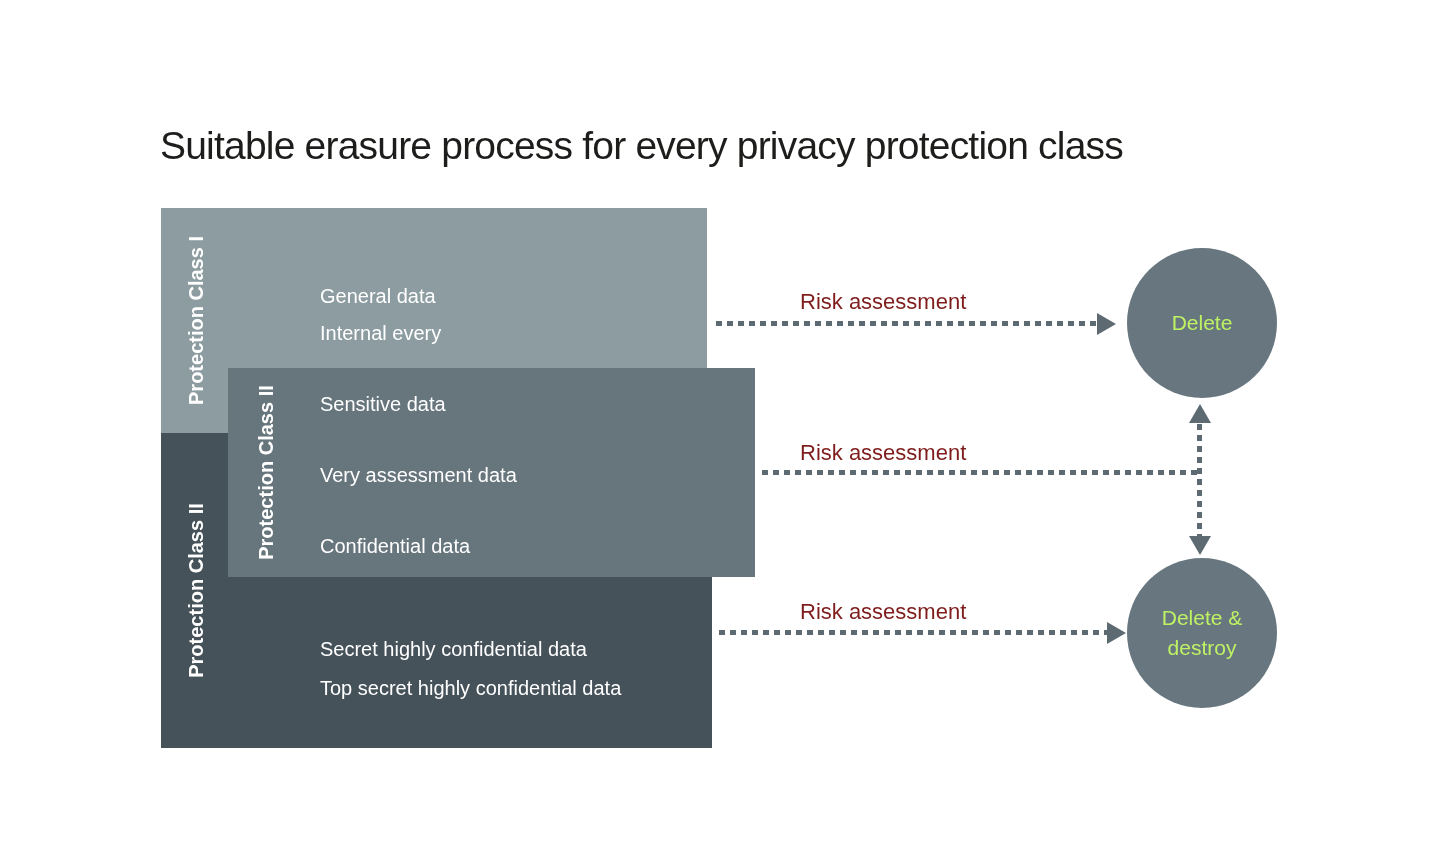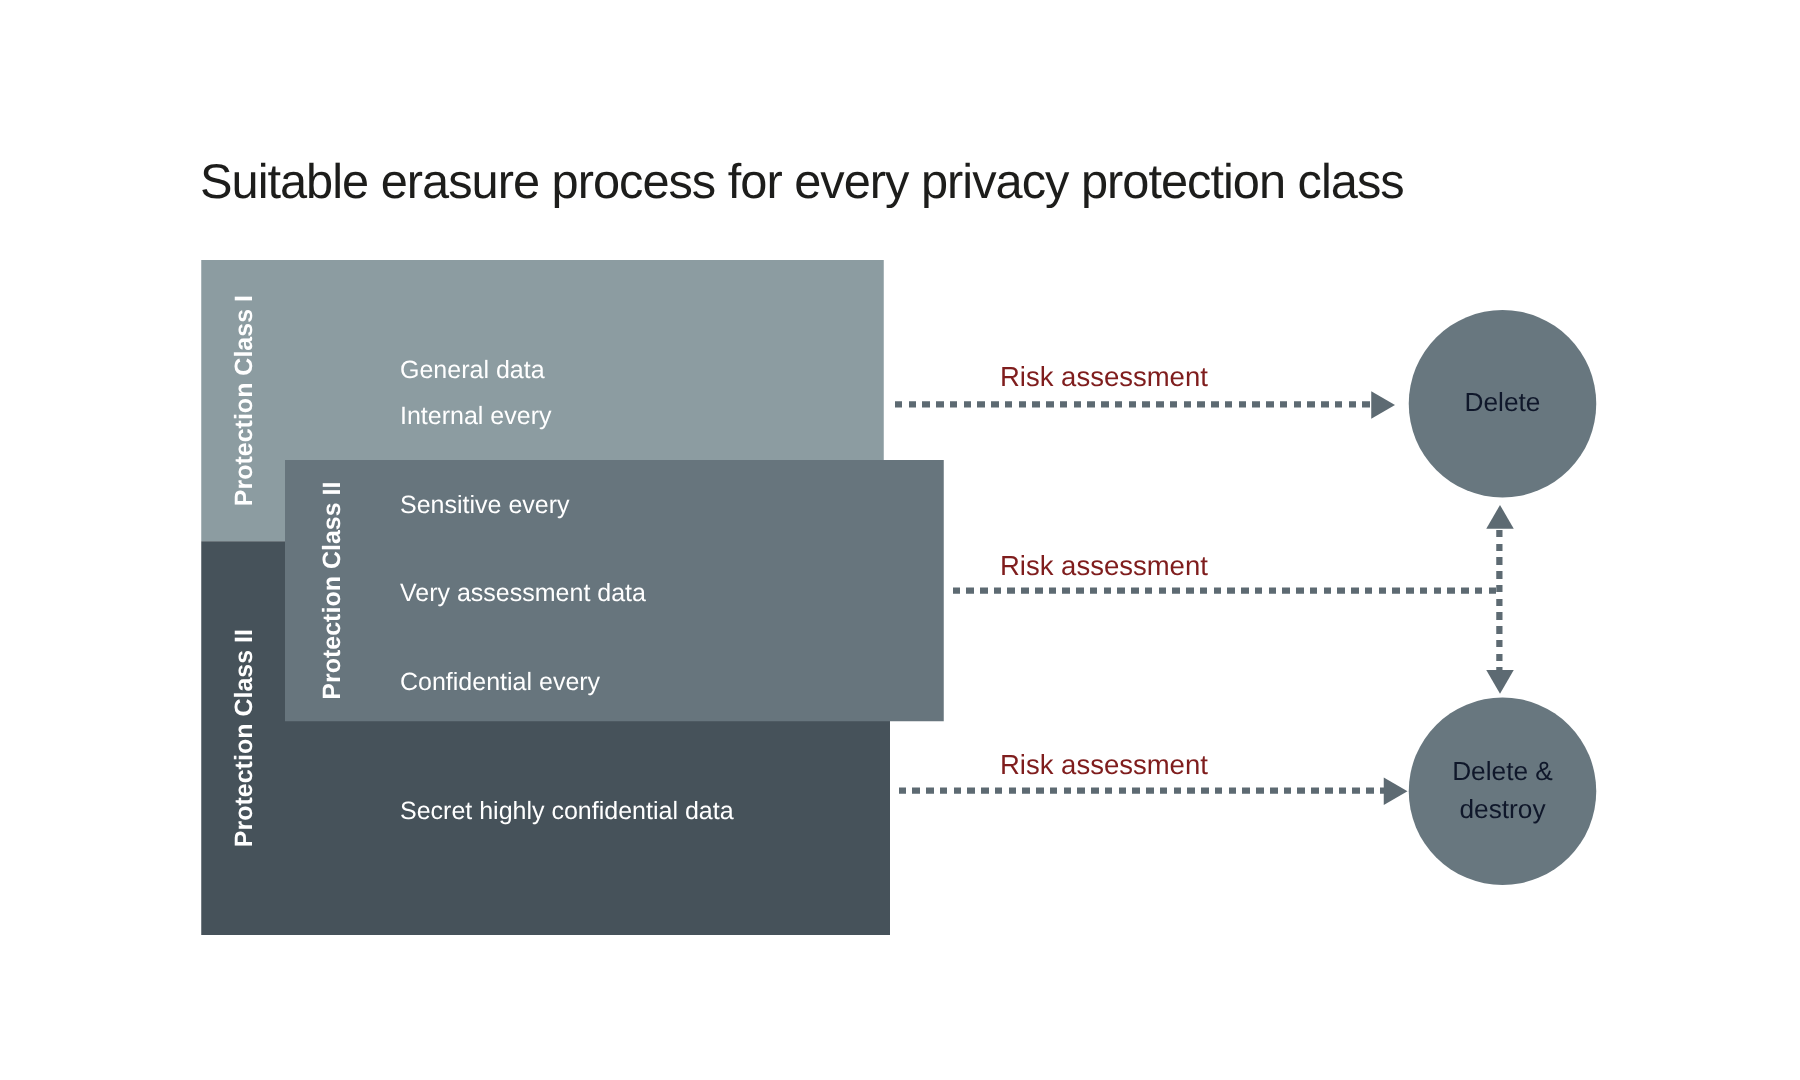--- a/index.html
+++ b/index.html
@@ -130,21 +130,21 @@
     display: flex;
     align-items: center;
     justify-content: center;
   }
   .c1 { left: 1127px; top: 248px; }
   .c2 { left: 1127px; top: 558px; }
   .circle .clabel {
     display: block;
     width: 104px;
     text-align: center;
-    color: #0f172a;
+    color: #bef264;
     font-size: 21px;
     line-height: 1.45;
   }
 </style>
 </head>
 <body>
 
 <div class="canvas">
 
   <h1 class="title">Suitable erasure process for every privacy protection class</h1>
@@ -158,24 +158,25 @@
   </div>
   <div class="vwrap vw2">
     <span class="vlabel">Protection Class II</span>
   </div>
   <div class="vwrap vw3">
     <span class="vlabel">Protection Class II</span>
   </div>
 
   <div class="item r1">General data</div>
   <div class="item r2">Internal every</div>
-  <div class="item r3">Sensitive every</div>
+  <div class="item r3">Sensitive data</div>
   <div class="item r4">Very assessment data</div>
-  <div class="item r5">Confidential every</div>
+  <div class="item r5">Confidential data</div>
   <div class="item r6">Secret highly confidential data</div>
+  <div class="item r7">Top secret highly confidential data</div>
 
   <div class="risk risk1">Risk assessment</div>
   <div class="dash-h dh1"></div>
   <div class="arr arr-right ar1"></div>
 
   <div class="risk risk2">Risk assessment</div>
   <div class="dash-h dh2"></div>
 
   <div class="risk risk3">Risk assessment</div>
   <div class="dash-h dh3"></div>

